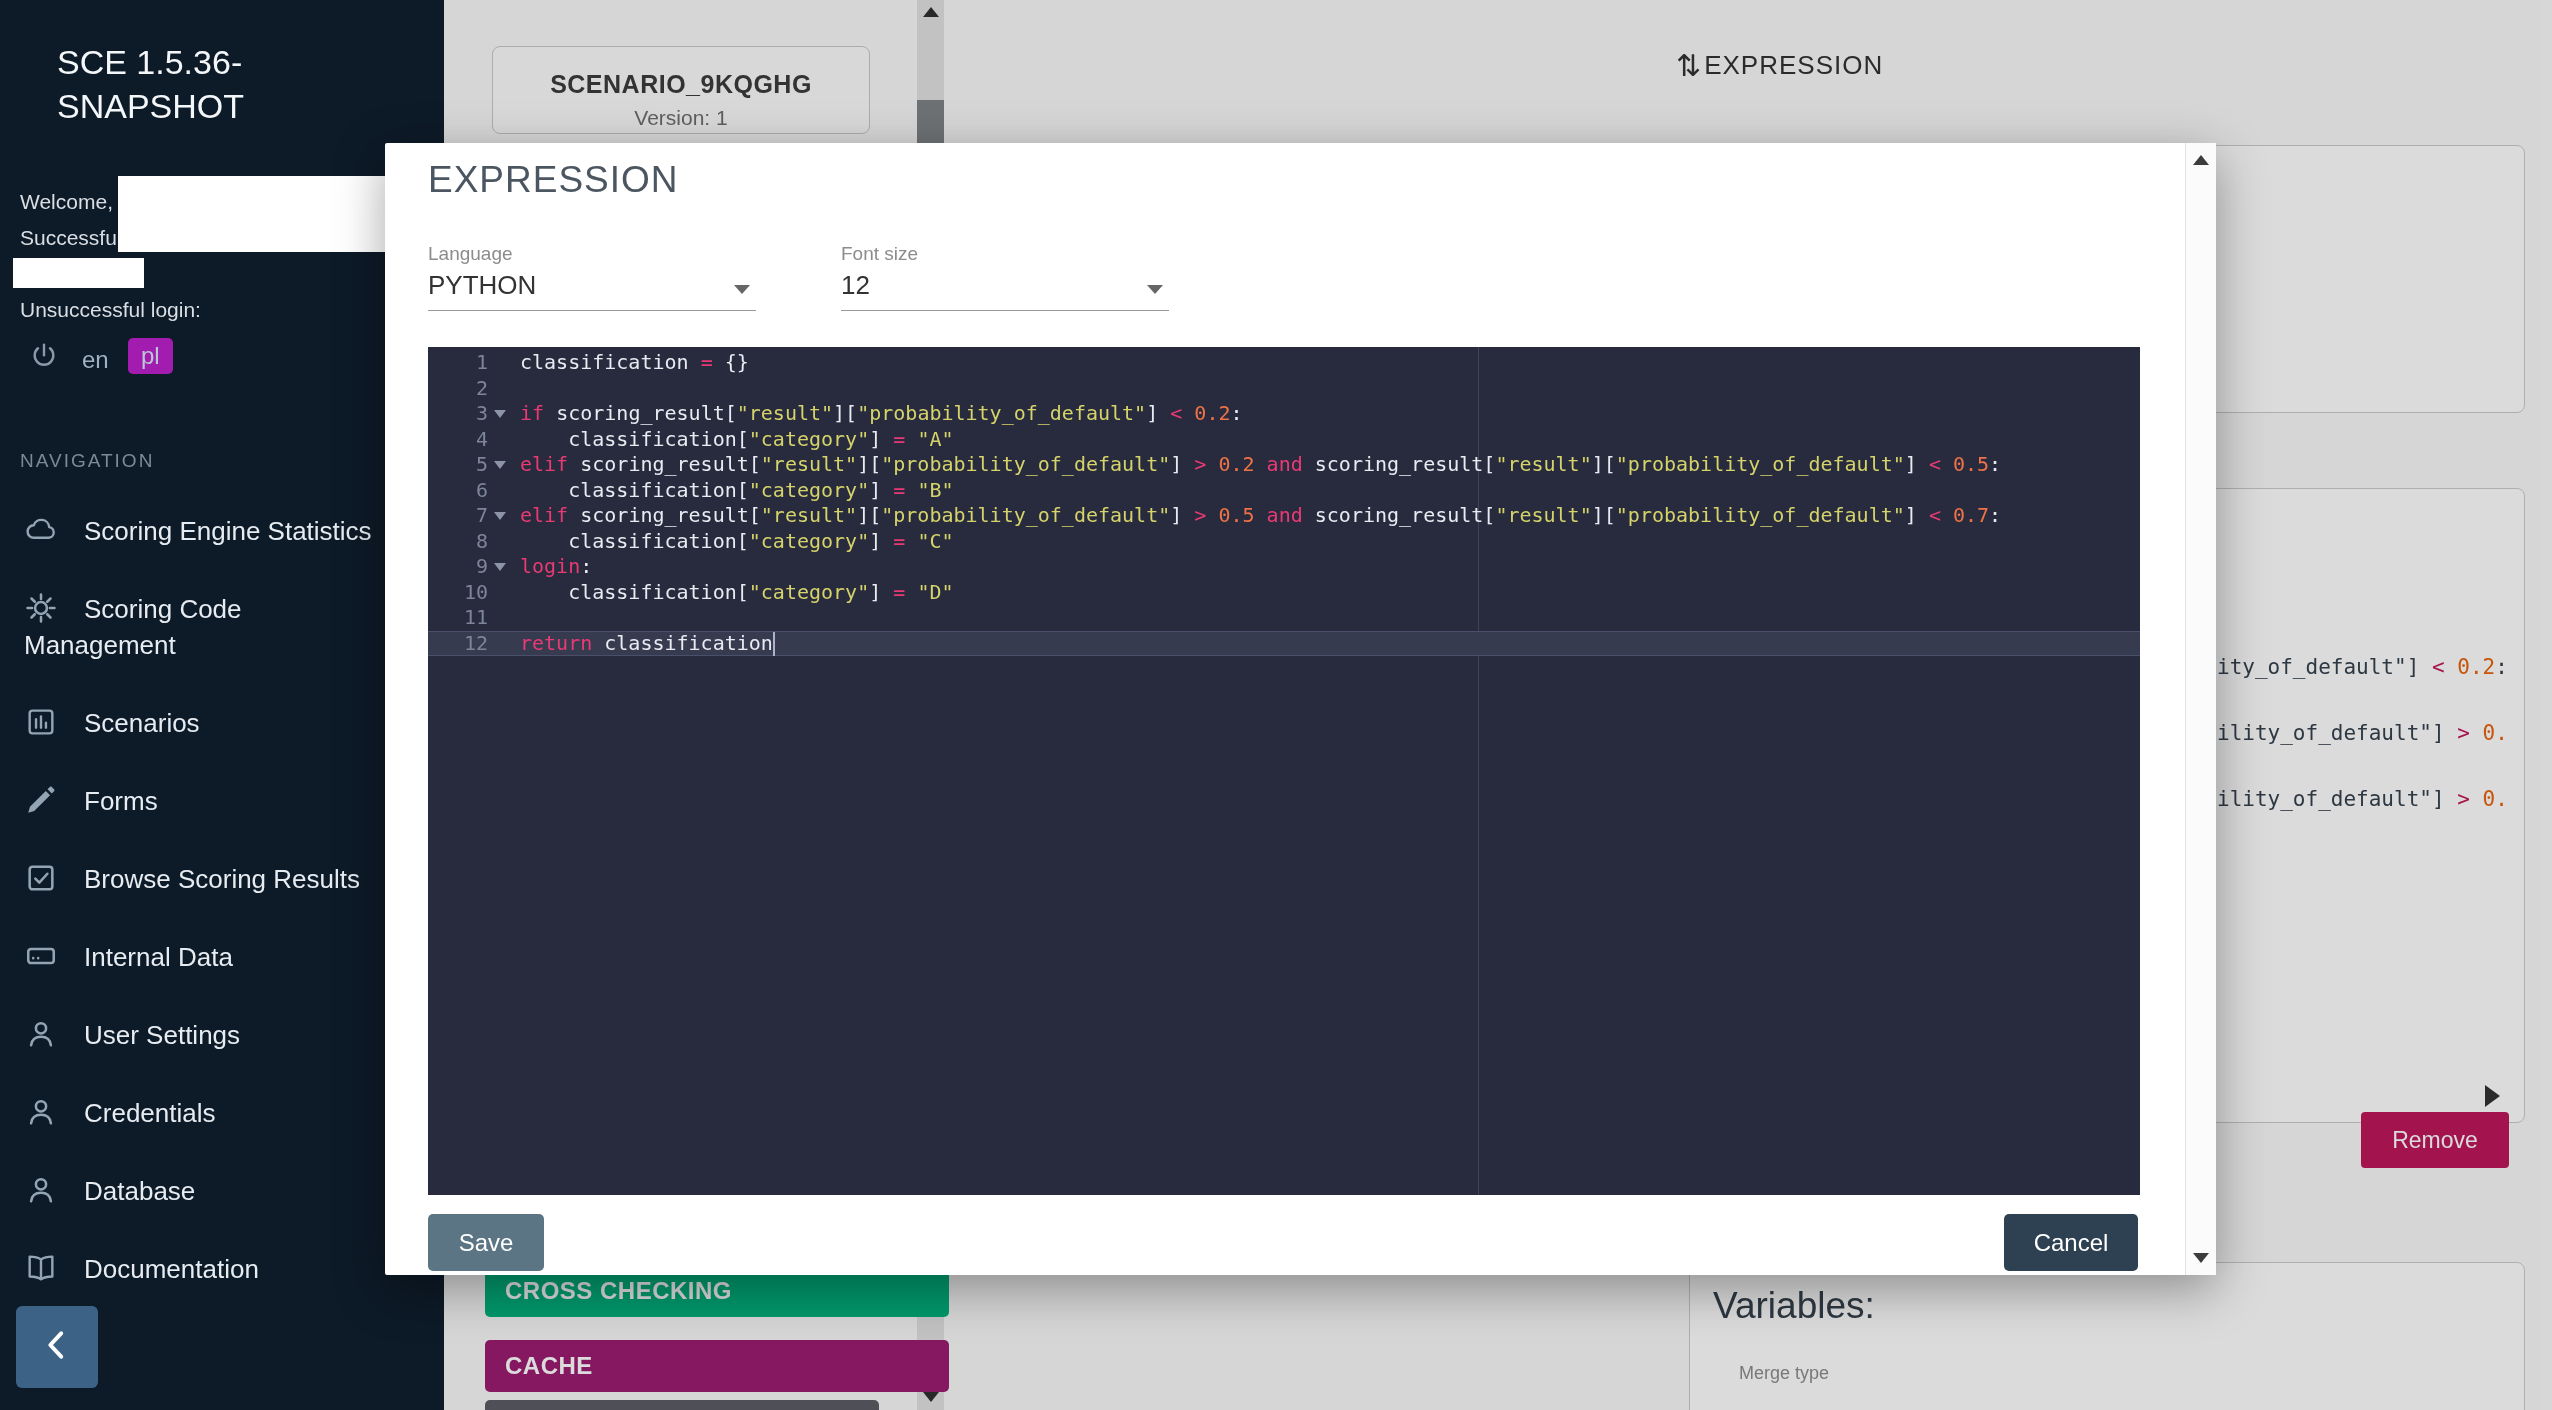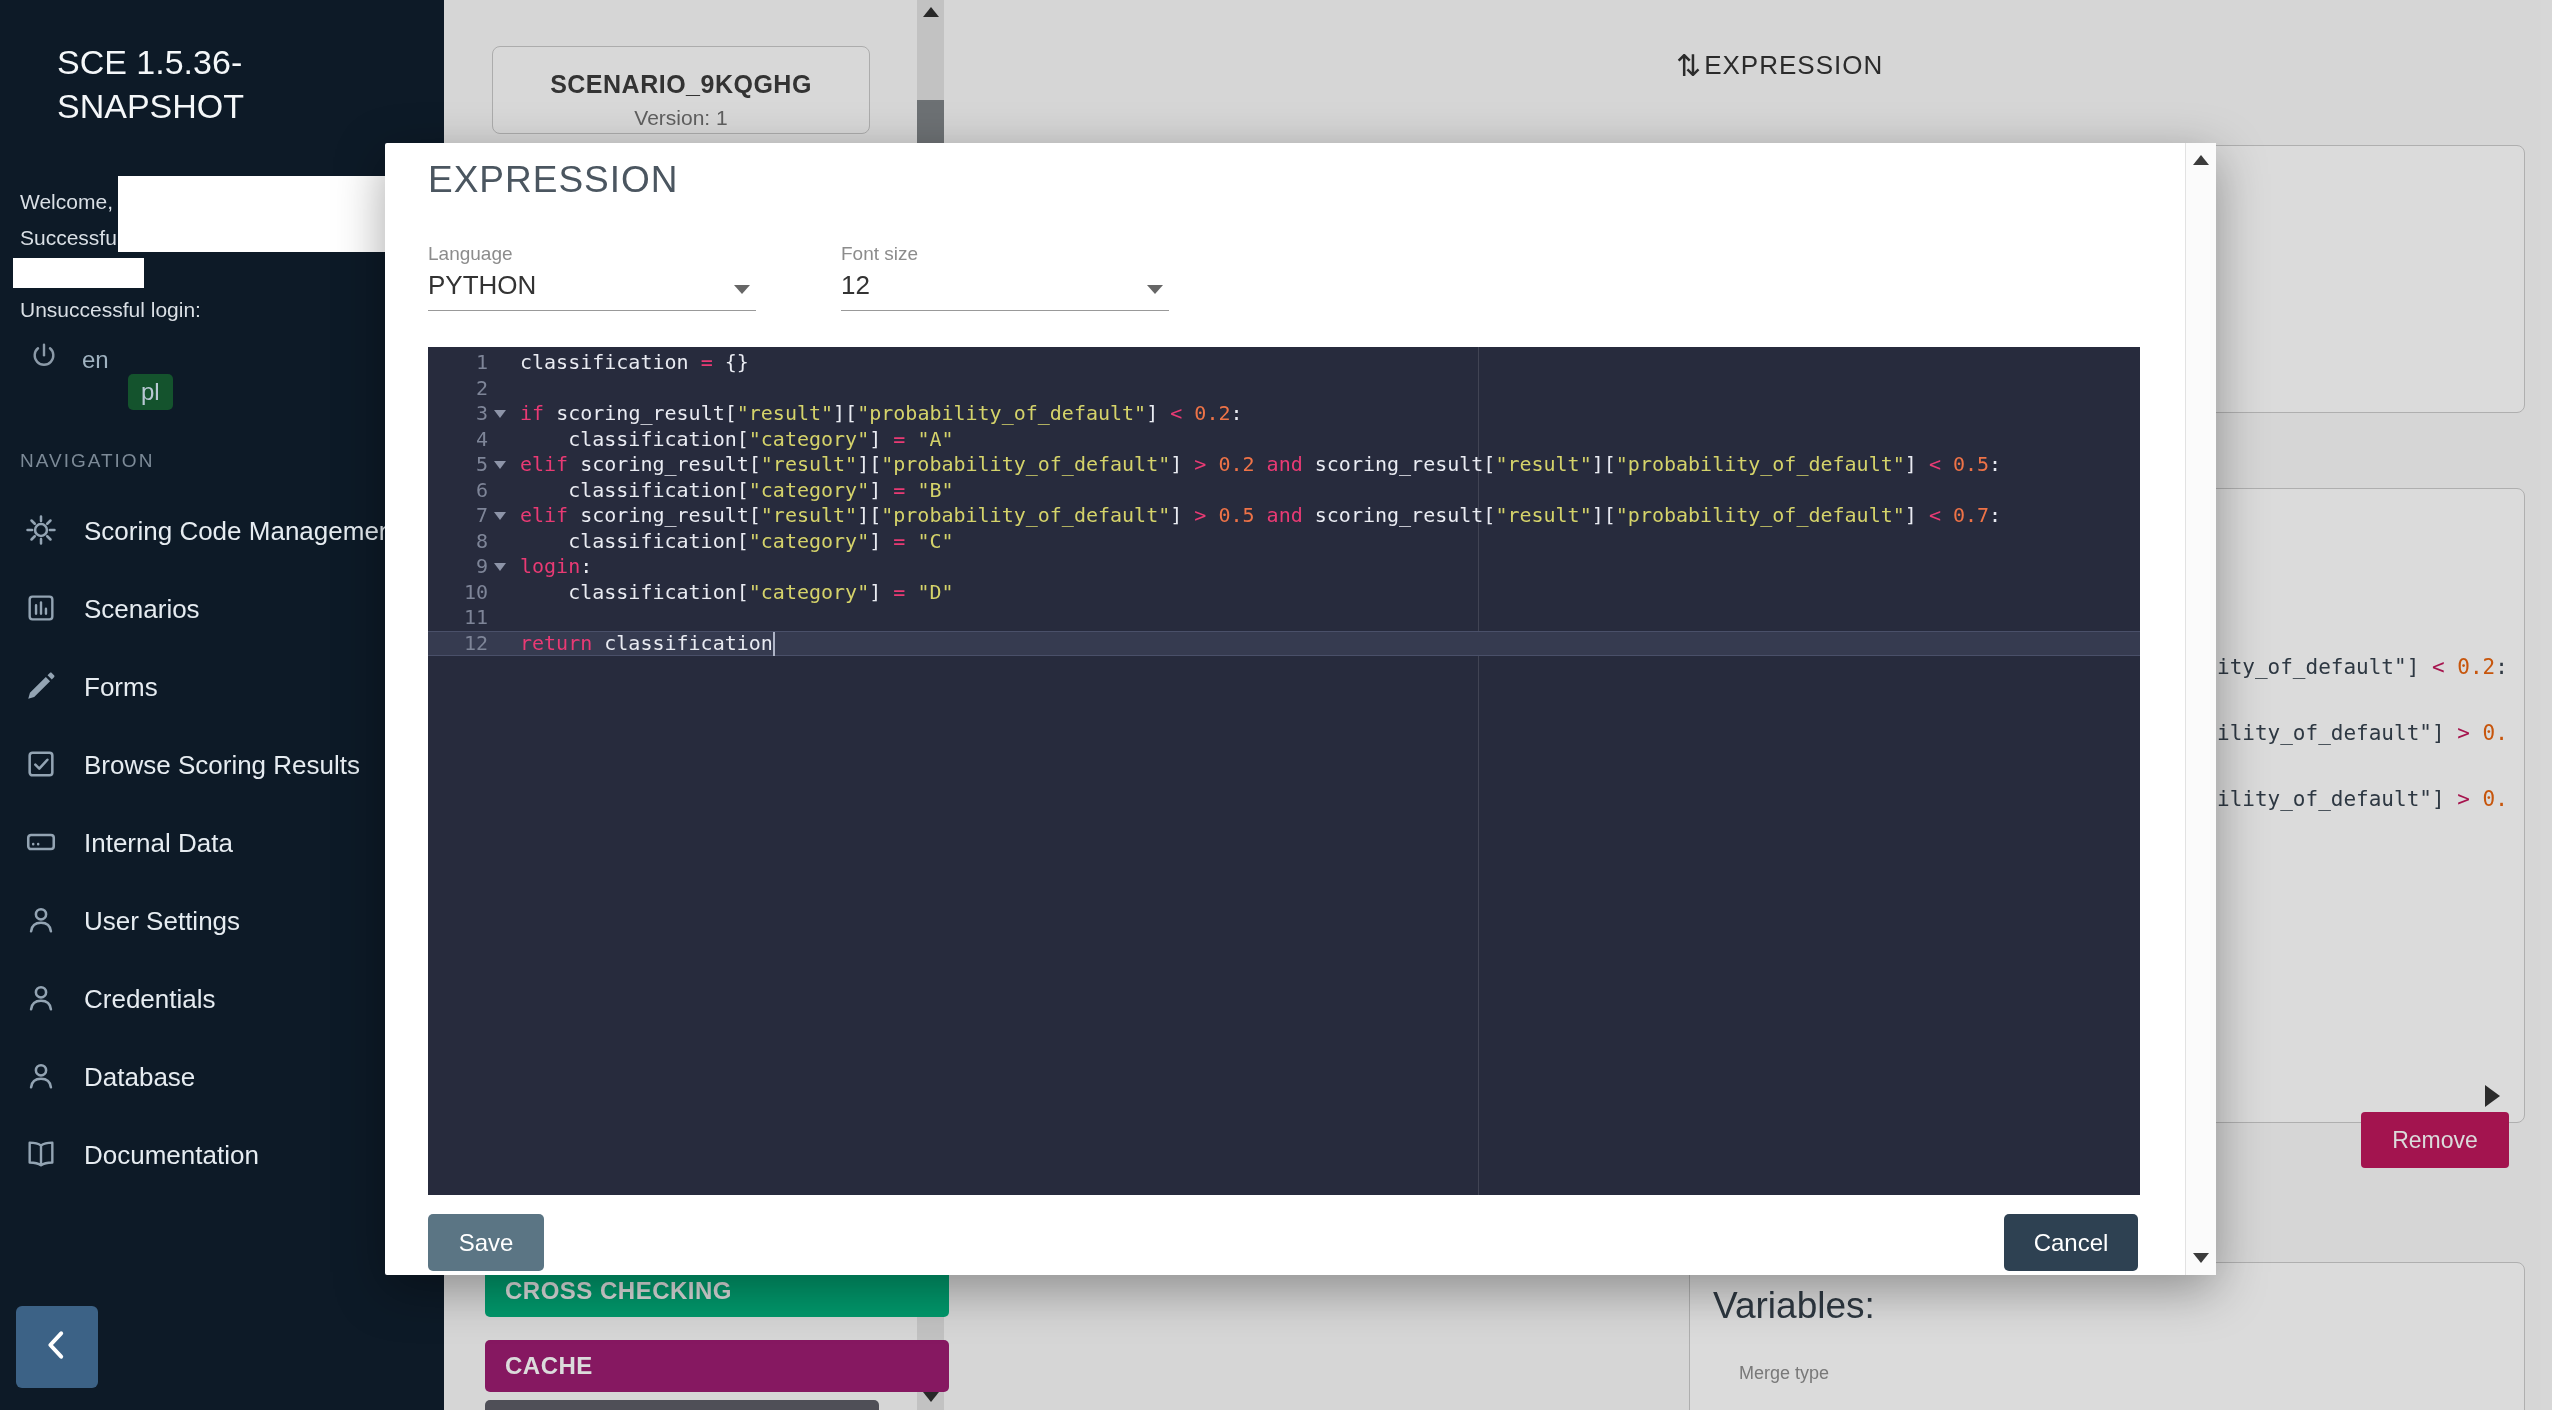--- a/index.html
+++ b/index.html
@@ -16,21 +16,21 @@
     font-size:34px; line-height:1.3; color:#f4f7f9; }
   .side-text { position:absolute; left:20px; font-size:21px; color:#d9dfe5; }
   #welcome { top:190px; } #succ-login { top:226px; } #unsucc-login { top:298px; }
   .redact { position:absolute; background:#ffffff; }
   #redact-a { left:118px; top:176px; width:272px; height:76px; }
   #redact-c { left:13px; top:258px; width:131px; height:30px; }
   #power-btn { position:absolute; left:28px; top:340px; width:32px; height:32px; color:#8b9aa8; cursor:pointer; }
   #power-btn svg { width:100%; height:100%; }
   #lang-en { position:absolute; left:82px; top:346px; font-size:24px; color:#9fb2c0; cursor:pointer; }
   #lang-pl { position:absolute; left:128px; top:338px; padding:4px 13px; font-size:24px;
-    color:#b9c8d4; background:#14532d; border-radius:5px; cursor:pointer;margin-top:36px; }
+    color:#b9c8d4; background:#a21caf; border-radius:5px; cursor:pointer; }
   #nav-header { position:absolute; left:20px; top:450px; font-size:19px;
     letter-spacing:2px; color:#7c8a97; }
   #nav { position:absolute; left:0; right:0; top:492px; }
   .nav-item { padding:21px 24px; font-size:26px; line-height:36px; color:#e6ecf1; cursor:pointer; }
   .nav-item .icon { display:inline-block; width:34px; height:34px; margin-right:26px;
     vertical-align:-7px; color:#93a4b3; }
   .nav-item .icon svg { width:100%; height:100%; }
   .nav-item .label { white-space:nowrap; }
   #nav .nav-item:nth-child(2) { padding-right:100px; }
   #nav .nav-item:nth-child(2) .label { white-space:normal; }
@@ -195,20 +195,23 @@
       <span><svg viewBox="0 0 24 24" fill="none" stroke="currentColor" stroke-width="1.8" stroke-linecap="round">
             <path d="M12 3.5v8"></path>
             <path d="M7.5 6.2a7 7 0 1 0 9 0"></path>
           </svg></span>
     </div>
     <div id="lang-en">en</div>
     <div id="lang-pl">pl</div>
 
     <div id="nav-header">NAVIGATION</div>
     <nav id="nav">
+        <div class="nav-item"><span class="icon"><svg viewBox="0 0 24 24" fill="none" stroke="currentColor" stroke-width="1.7" stroke-linejoin="round">
+              <path d="M7 17.5h10.2a3.8 3.8 0 0 0 .6-7.55A5.6 5.6 0 0 0 6.9 8.7 4.4 4.4 0 0 0 7 17.5z"></path>
+            </svg></span><span class="label">Scoring Engine Statistics</span></div>
         <div class="nav-item"><span class="icon"><svg viewBox="0 0 24 24" fill="none" stroke="currentColor" stroke-width="1.8" stroke-linecap="round">
               <circle cx="12" cy="12" r="4.2"></circle>
               <path d="M12 2.5v3.2M12 18.3v3.2M2.5 12h3.2M18.3 12h3.2M5.3 5.3l2.3 2.3M16.4 16.4l2.3 2.3M18.7 5.3l-2.3 2.3M7.6 16.4l-2.3 2.3"></path>
             </svg></span><span class="label">Scoring Code Management</span></div>
         <div class="nav-item"><span class="icon"><svg viewBox="0 0 24 24" fill="none" stroke="currentColor" stroke-width="1.7" stroke-linecap="round">
               <rect x="4" y="4" width="16" height="16" rx="2"></rect>
               <path d="M8.5 16v-6M12 16V8M15.5 16v-3.5"></path>
             </svg></span><span class="label">Scenarios</span></div>
         <div class="nav-item"><span class="icon"><svg viewBox="0 0 24 24" fill="currentColor">
               <path d="M3 21l1.2-4.2L15.4 5.6l3 3L7.2 19.8 3 21zM16.6 4.4l1.6-1.6c.4-.4 1-.4 1.4 0l1.6 1.6c.4.4.4 1 0 1.4l-1.6 1.6-3-3z"></path>

